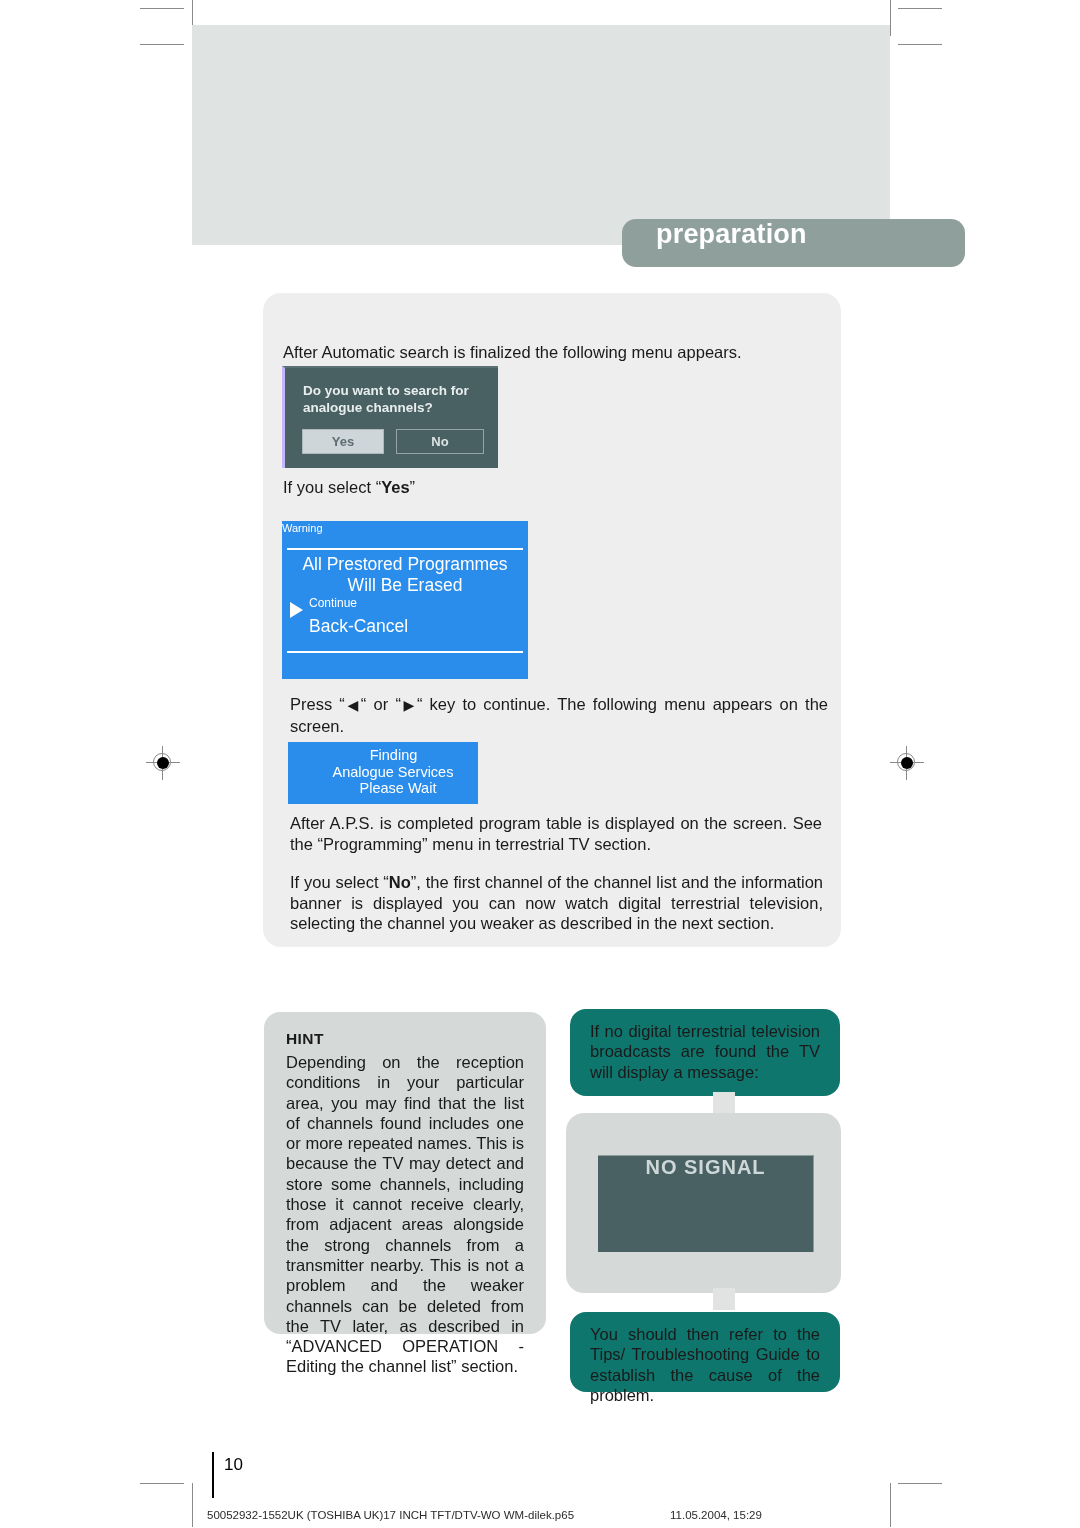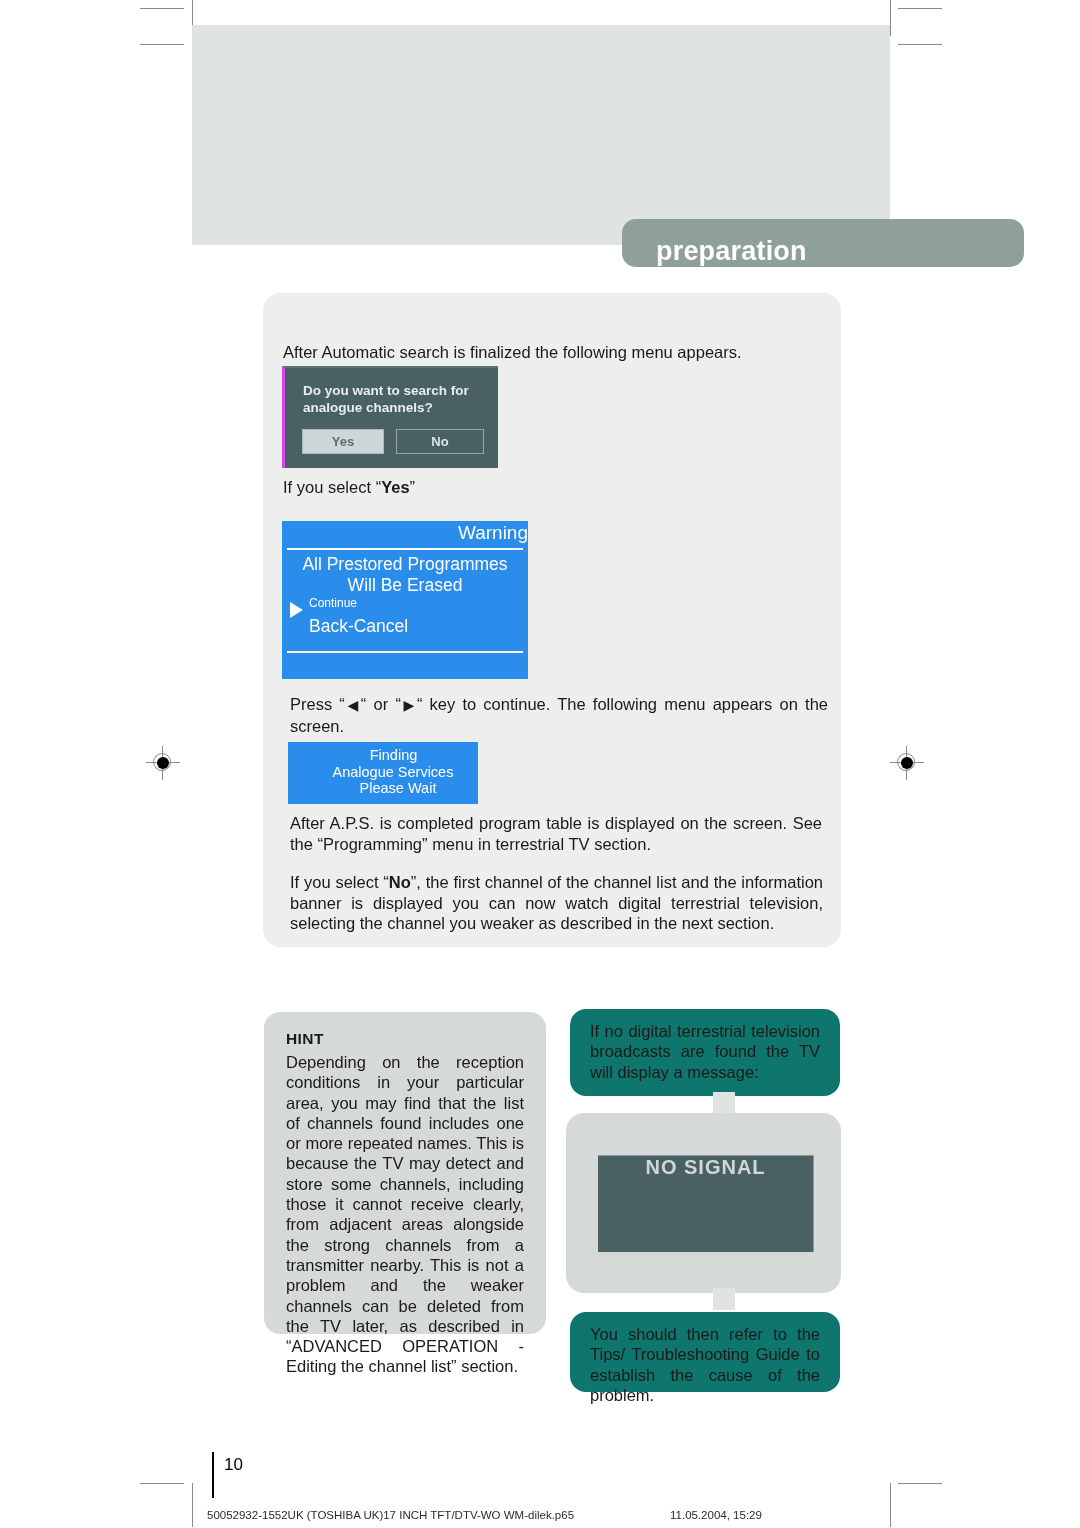--- a/index.html
+++ b/index.html
@@ -64,26 +64,26 @@
     left: 192px;
     top: 25px;
     width: 698px;
     height: 220px;
     background: #dfe3e2;
   }
   .header-pill {
     position: absolute;
     left: 430px;
     top: 194px;
-    width: 402px;
+    width: 343px;
     height: 48px;
     background: #8fa09c;
     border-radius: 14px;
     display: flex;
-    align-items: flex-end;
+    align-items: flex-start;
   }
   .header-pill .title {
     color: #ffffff;
     font-size: 27px;
     font-weight: bold;
     letter-spacing: 0.2px;
     margin-left: 34px;
   }
 
   
@@ -139,21 +139,21 @@
   }
 
   
   .osd-question {
     position: absolute;
     left: 282px;
     top: 366px;
     width: 216px;
     height: 102px;
     background: #4a6164;
-    border-left: 3px solid #d946ef;
+    border-left: 3px solid #c4b5fd;
     border-top: 2px solid #5c7376;
     box-sizing: border-box;
   }
   .osd-question .q-text {
     position: absolute;
     left: 18px;
     top: 14px;
     width: 190px;
     color: #e8eeee;
     font-size: 13.5px;
@@ -194,22 +194,22 @@
     width: 246px;
     height: 158px;
     background: #2a8ceb;
     color: #ffffff;
   }
   .osd-warning .warn-title {
     position: absolute;
     left: 0;
     top: 1px;
     width: 100%;
-    text-align: right;
-    font-size: 19px;
+    text-align: left;
+    font-size: 11px;
   }
   .osd-warning .sep-top {
     position: absolute;
     left: 5px;
     top: 27px;
     width: 236px;
     height: 2px;
     background: #ffffff;
   }
   .osd-warning .sep-bottom {

